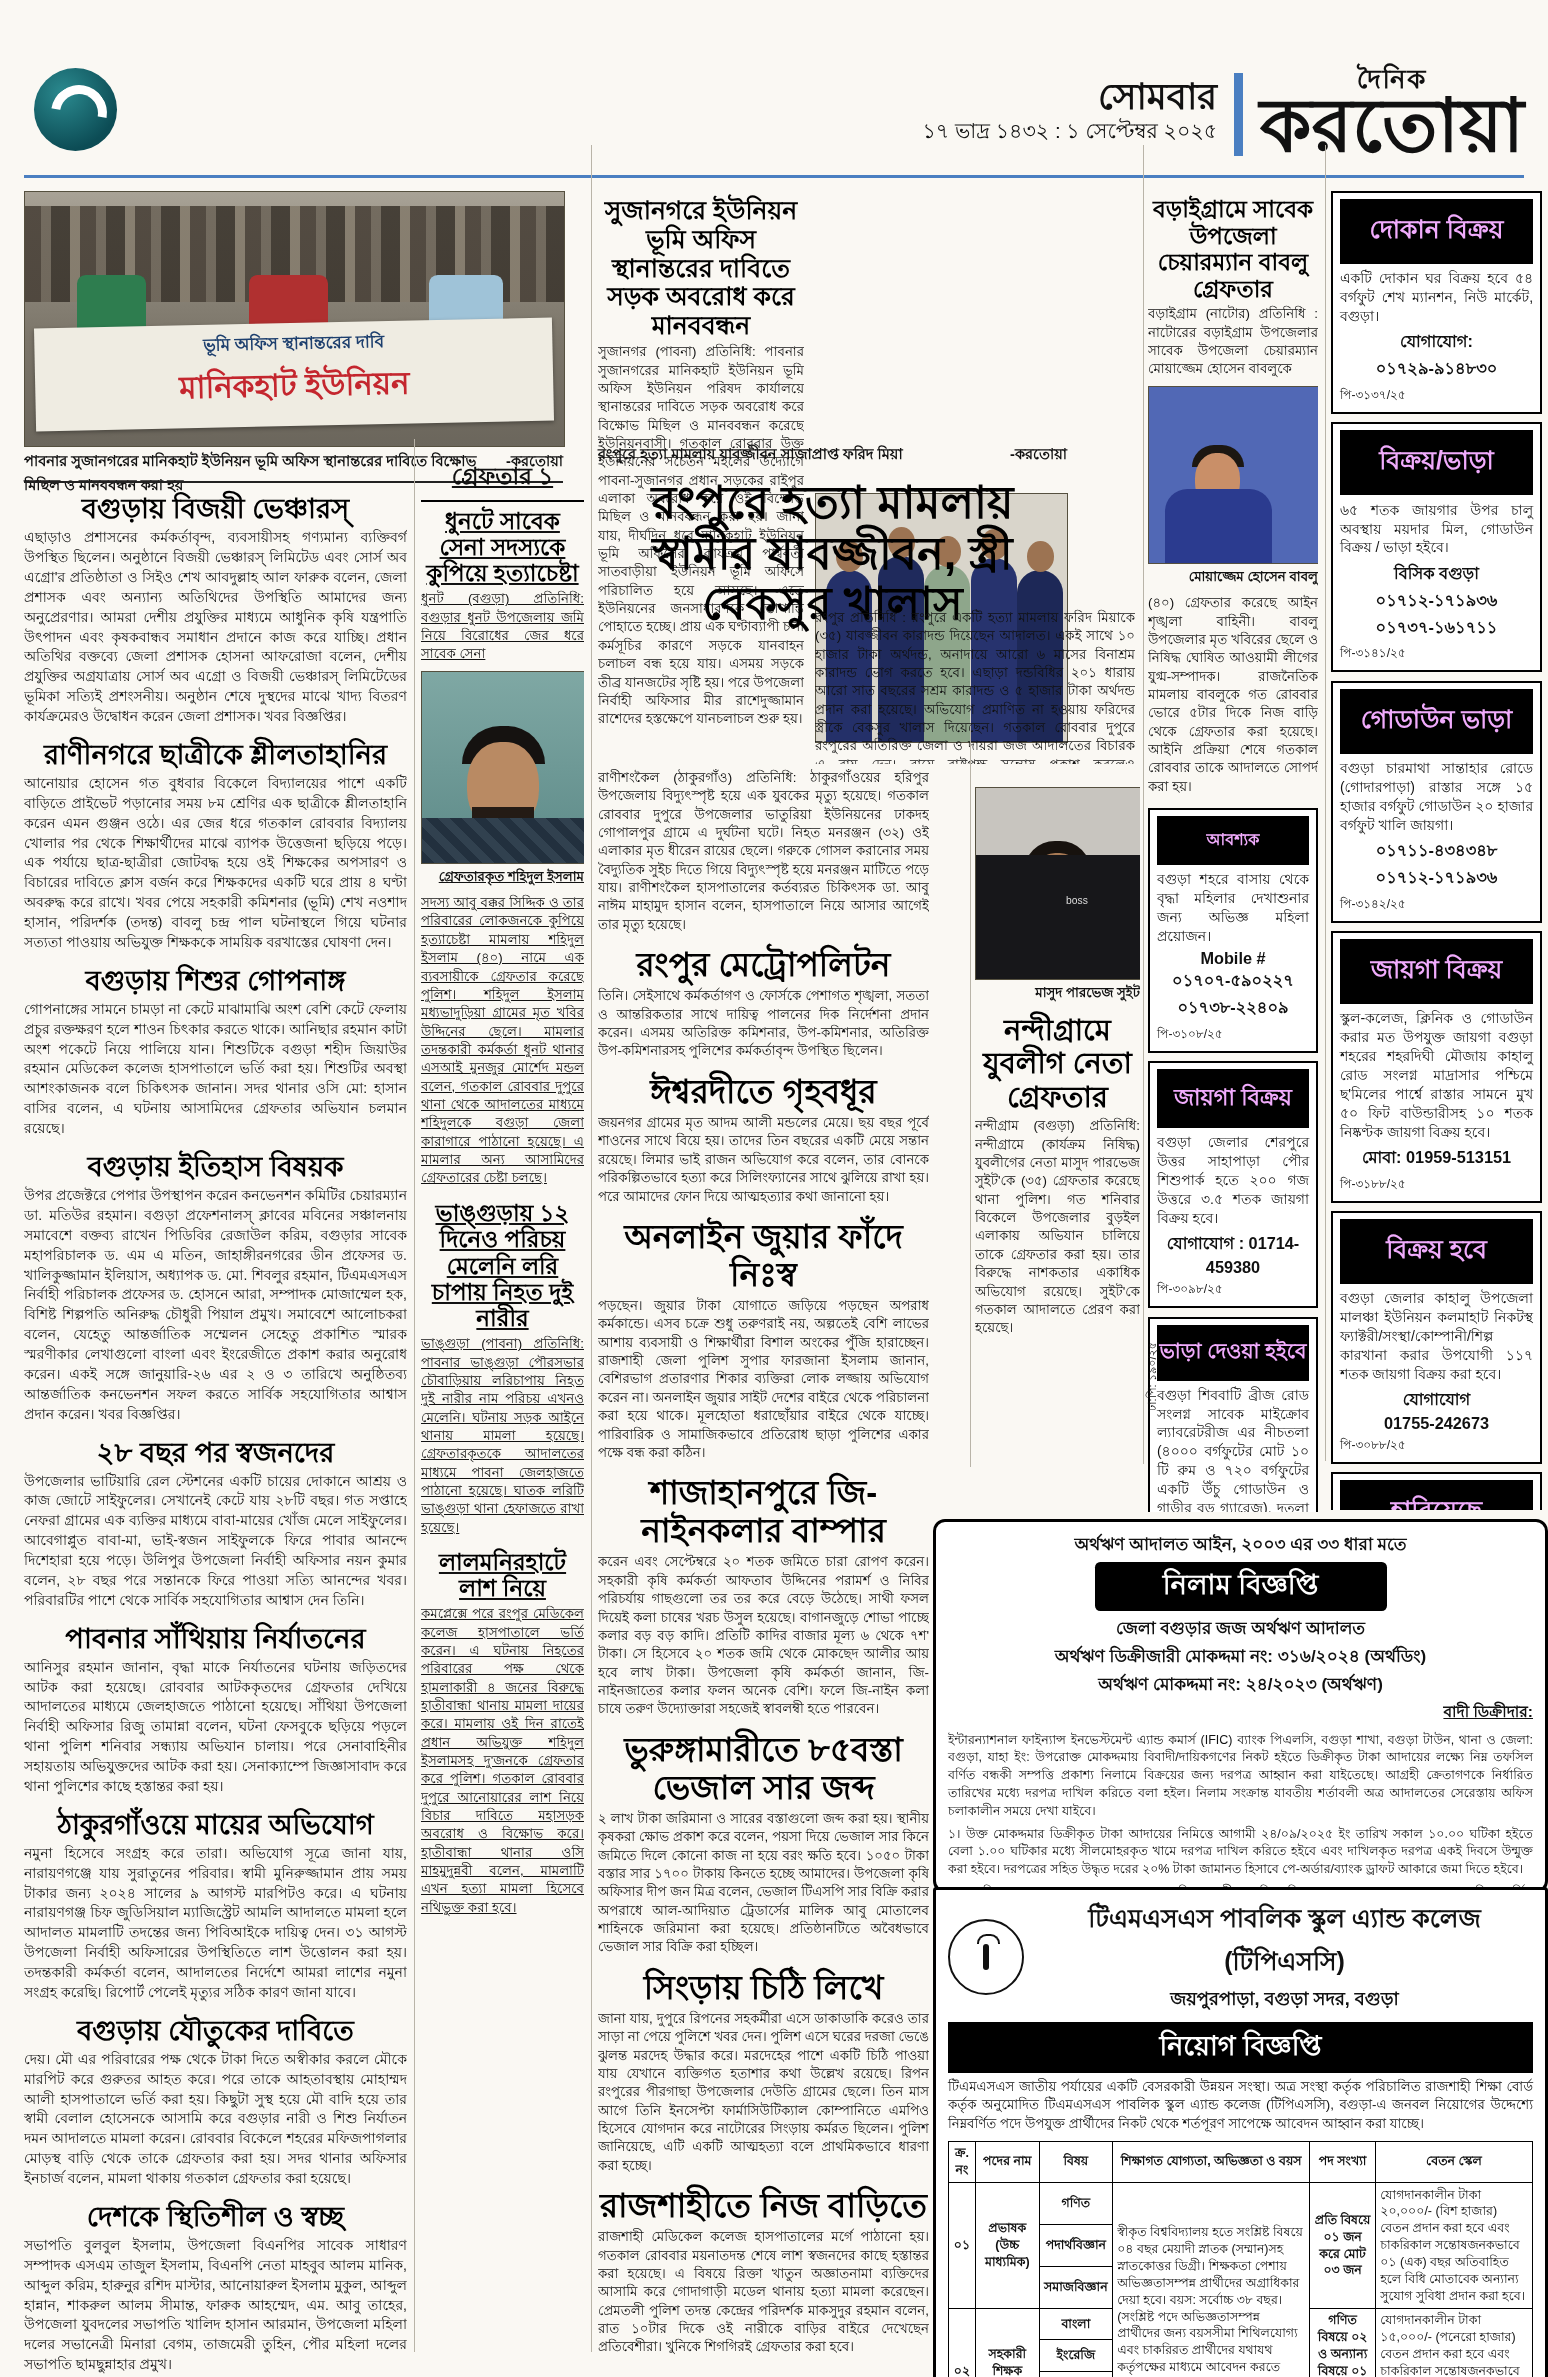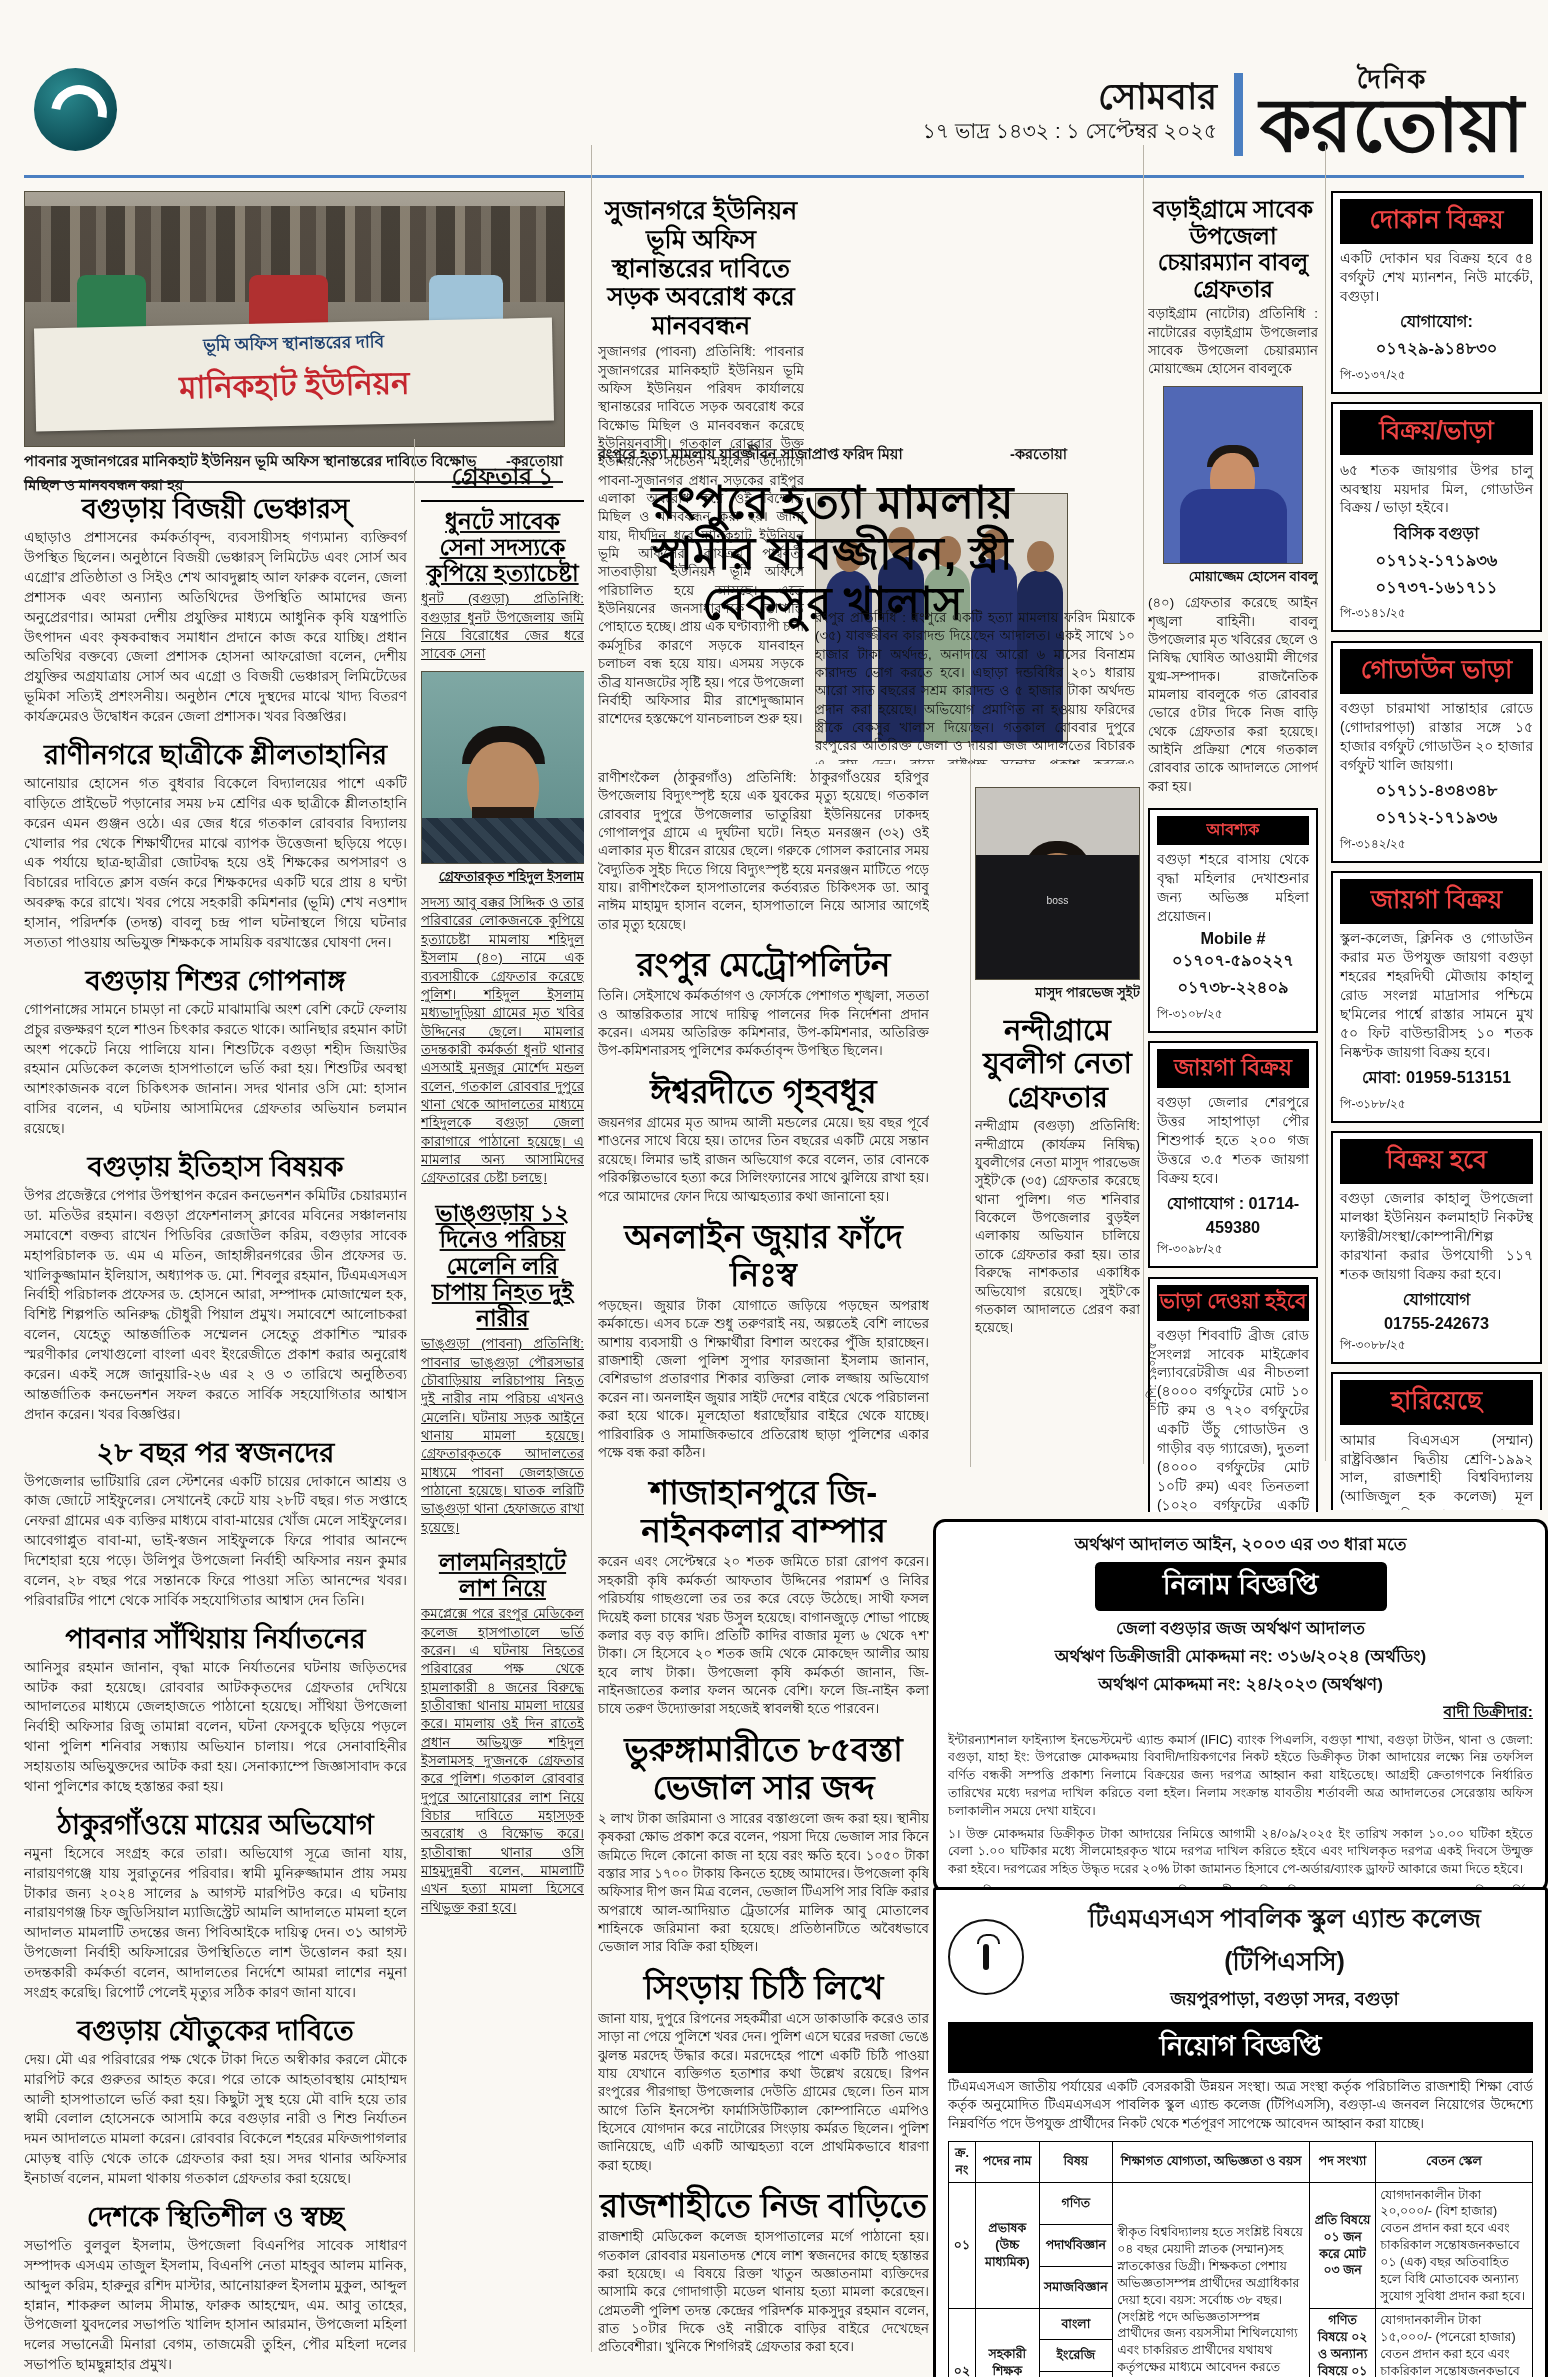--- a/index.html
+++ b/index.html
@@ -38,24 +38,24 @@
   .crowd-bg{position:absolute;inset:0;background:linear-gradient(180deg,#a8a296 0%,#8d877b 32%,#7b7569 58%,#6b665c 100%);}
   .heads{position:absolute;top:13.8px;left:0;right:0;height:96px;opacity:.9;
      background:repeating-linear-gradient(90deg,#4a4239 0 15.5px,#6e665a 15.5px 26px,#3c362e 26px 45px,#857c6d 45px 55px);}
   .shirt{position:absolute;top:83px;height:62px;border-radius:8.6px;}
   .banner{position:absolute;left:10.3px;right:10.3px;top:131px;height:89px;background:#efece2;transform:rotate(-1.2deg);
      box-shadow:0 1.7px 4.3px rgba(0,0,0,.35);text-align:center;padding:6.9px 8.6px;}
   .banner .b1{color:#1d3f6e;font-size:17px;font-weight:bold;}
   .banner .b2{color:#c4262e;font-size:31px;font-weight:900;margin-top:3.4px;}
   .fig{position:absolute;bottom:0;width:46px;height:172px;border-radius:23px 23px 0 0;}
   .fig::before{content:"";position:absolute;top:-29px;left:9.5px;width:27.5px;height:31px;border-radius:50%;background:#9c7352;}
-  .face-ph{position:relative;}
+  .face-ph{position:relative;padding-left:39px;}
   
   .adbox{border:2.6px solid #000;background:#fff;padding:6px 6.9px;margin-bottom:8.6px;}
-  .ad-title{background:#000;color:#ef4444;font-size:25px;font-weight:900;text-align:center;padding:1px 0;margin-bottom:5.2px;}
+  .ad-title{background:#000;color:#f0abfc;font-size:25px;font-weight:900;text-align:center;padding:11px 0;margin-bottom:5.2px;}
   .ad-body{font-size:14px;line-height:1.35;text-align:justify;}
   .ad-contact{font-size:16.3px;font-weight:bold;text-align:center;white-space:pre-line;margin-top:3.4px;}
   .ad-code{font-size:12px;margin-top:2.6px;}
   
   .bigbox{border:3.4px solid #000;border-radius:12px;background:#fff;padding:8.6px 12px;}
   .auc-law{font-size:17px;font-weight:bold;text-align:center;}
   .auc-title{display:block;margin:3.4px auto;background:#000;color:#fff;font-size:27.5px;font-weight:900;text-align:center;width:292px;padding:1.7px 0;border-radius:5.2px;}
   .auc-line{font-size:17px;font-weight:bold;text-align:center;}
   .auc-pl{font-size:15.5px;font-weight:bold;text-align:right;text-decoration:underline;}
   .auc-body{font-size:12.5px;line-height:1.42;text-align:justify;margin-top:5.2px;}

